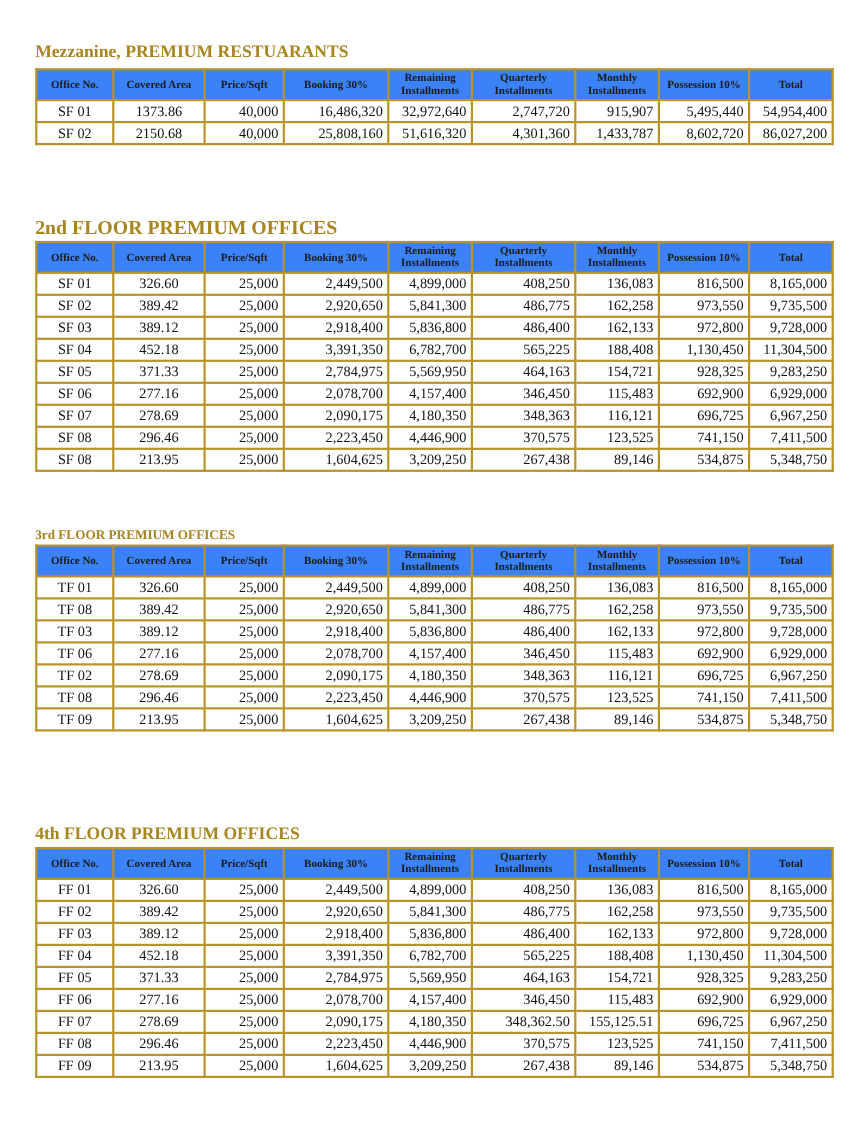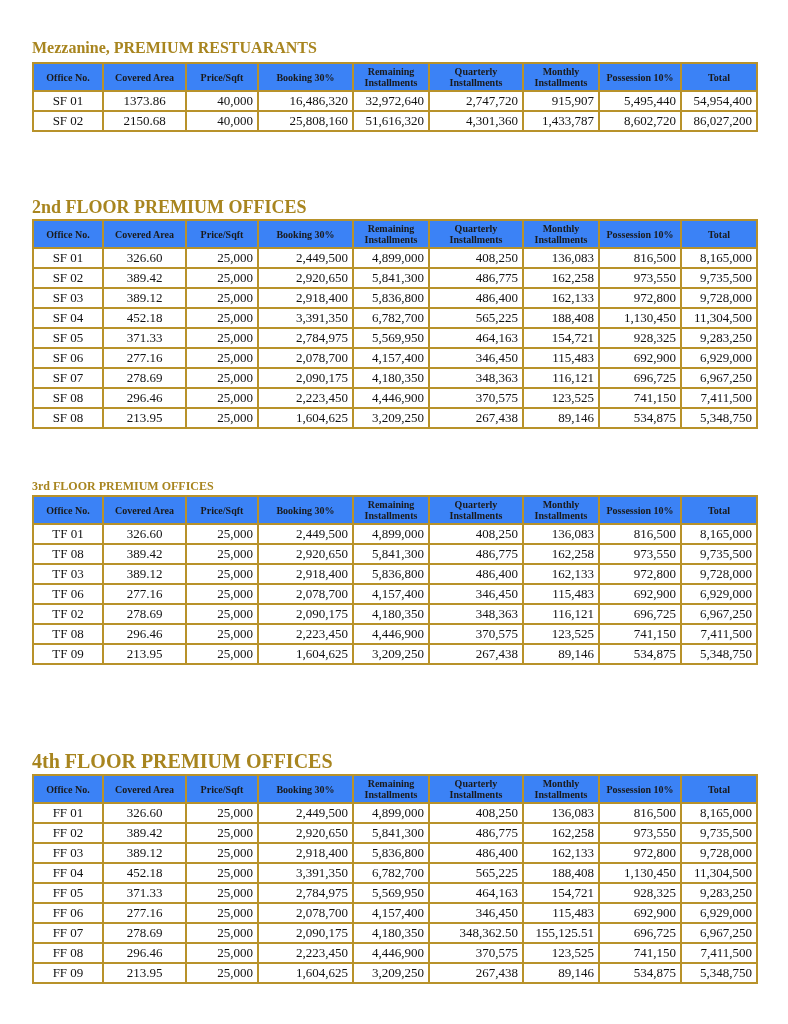--- a/index.html
+++ b/index.html
@@ -302,21 +302,21 @@
             <td class="r">3,209,250</td>
             <td class="r">267,438</td>
             <td class="r">89,146</td>
             <td class="r">534,875</td>
             <td class="r">5,348,750</td>
           </tr>
         </tbody>
       </table>
     </div>
   <div class="section" style="top:751px;">
-      <h2 class="section-title" style="font-size: 20px; margin-bottom: 3px;">4th FLOOR PREMIUM OFFICES</h2>
+      <h2 class="section-title" style="font-size: 16px; margin-bottom: 3px;">4th FLOOR PREMIUM OFFICES</h2>
       <table>
         <colgroup>
           <col style="width: 70px;">
           <col style="width: 83px;">
           <col style="width: 72px;">
           <col style="width: 95px;">
           <col style="width: 76px;">
           <col style="width: 94px;">
           <col style="width: 76px;">
           <col style="width: 82px;">

